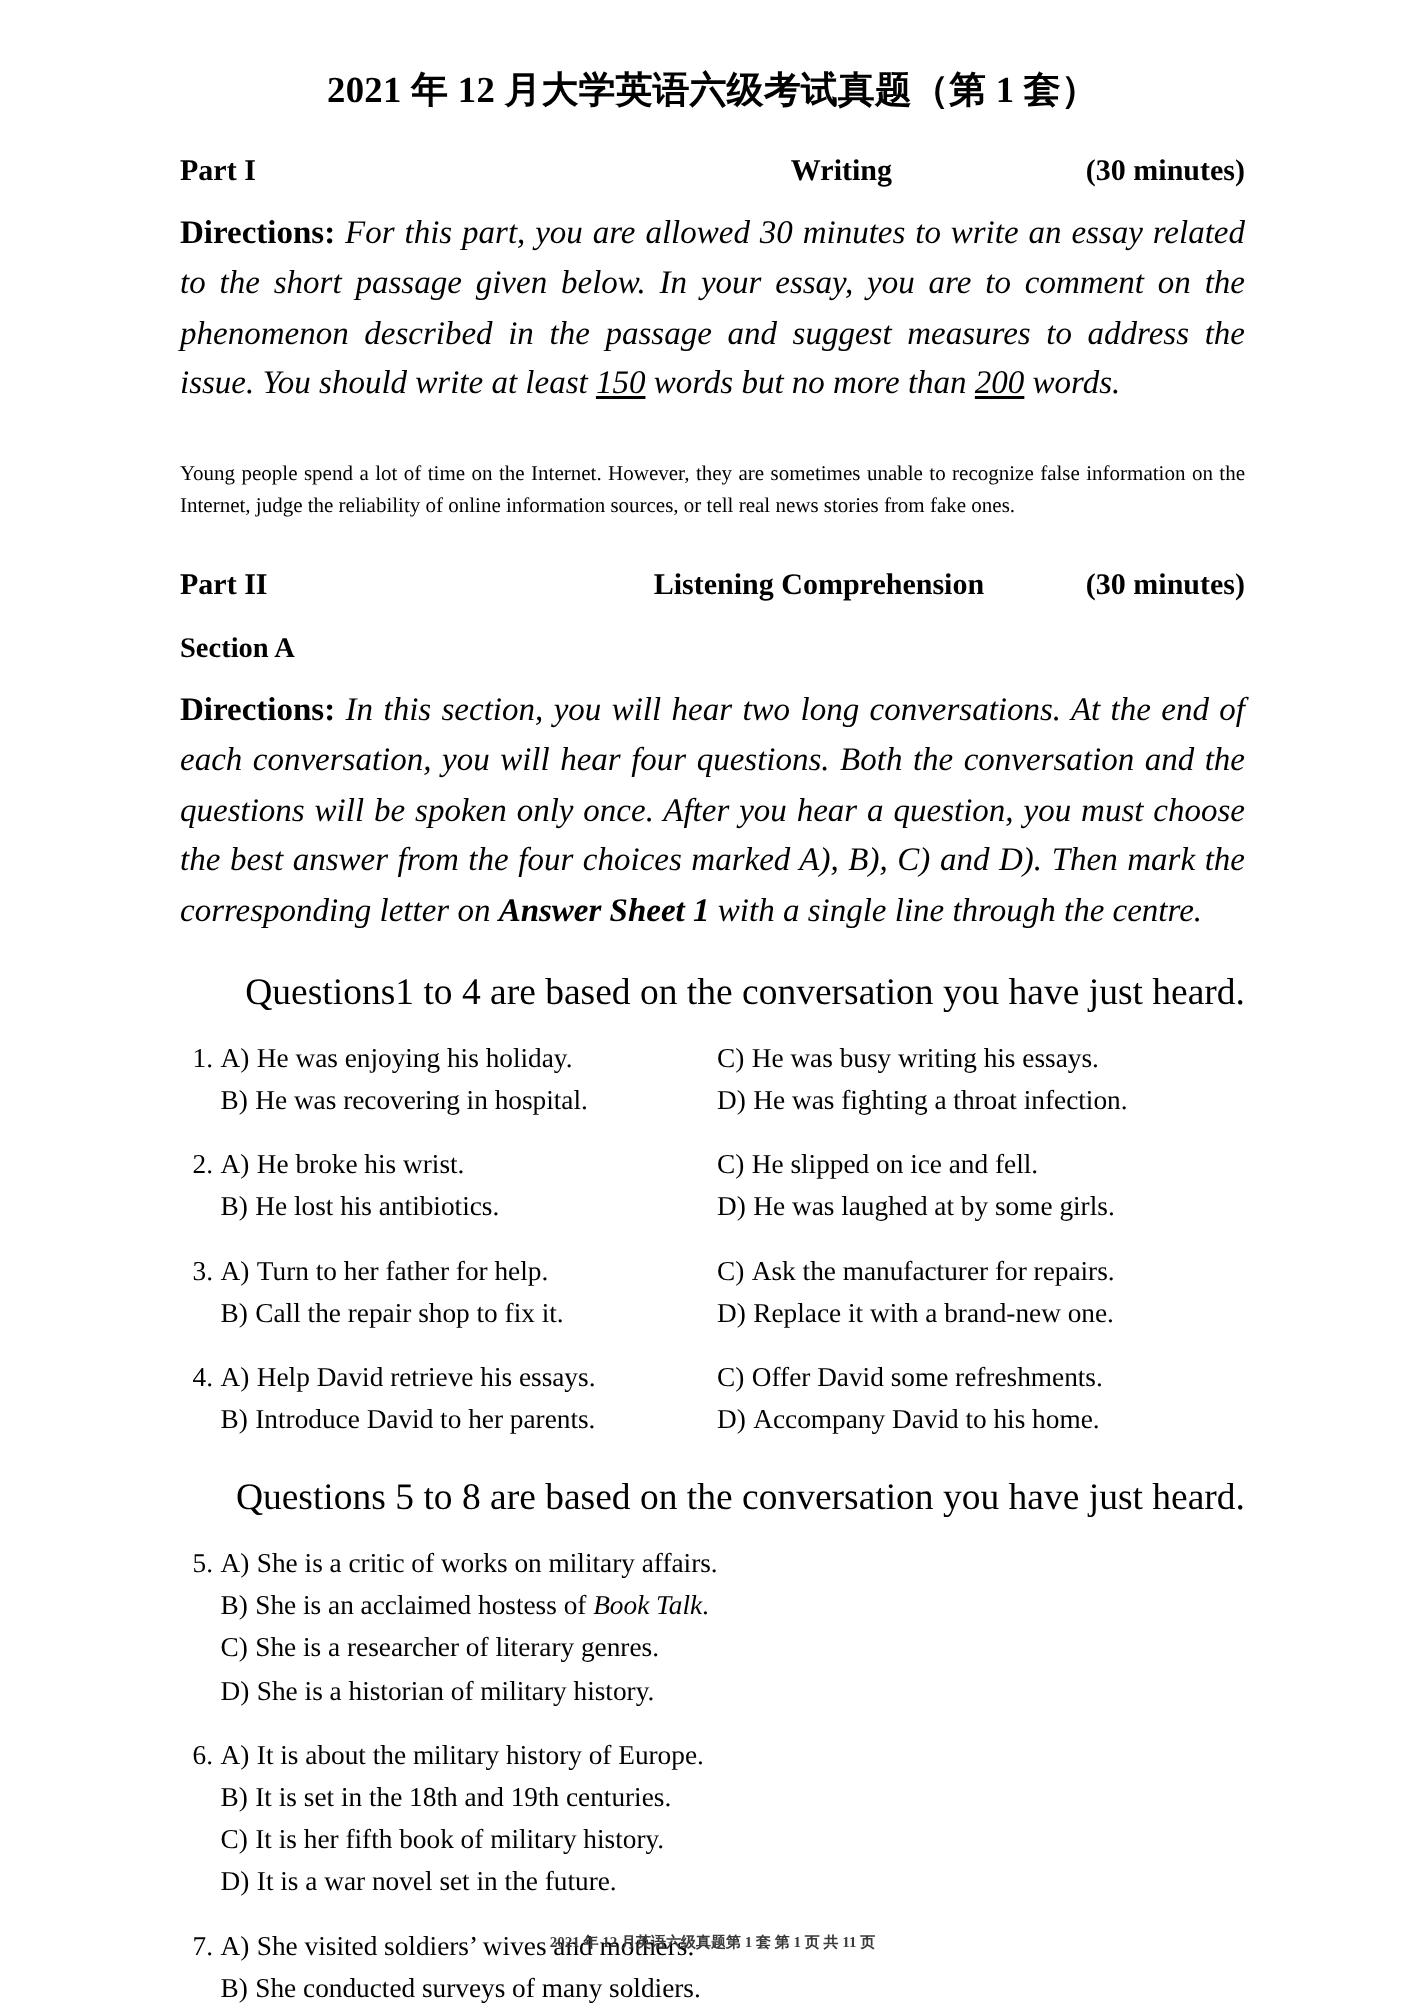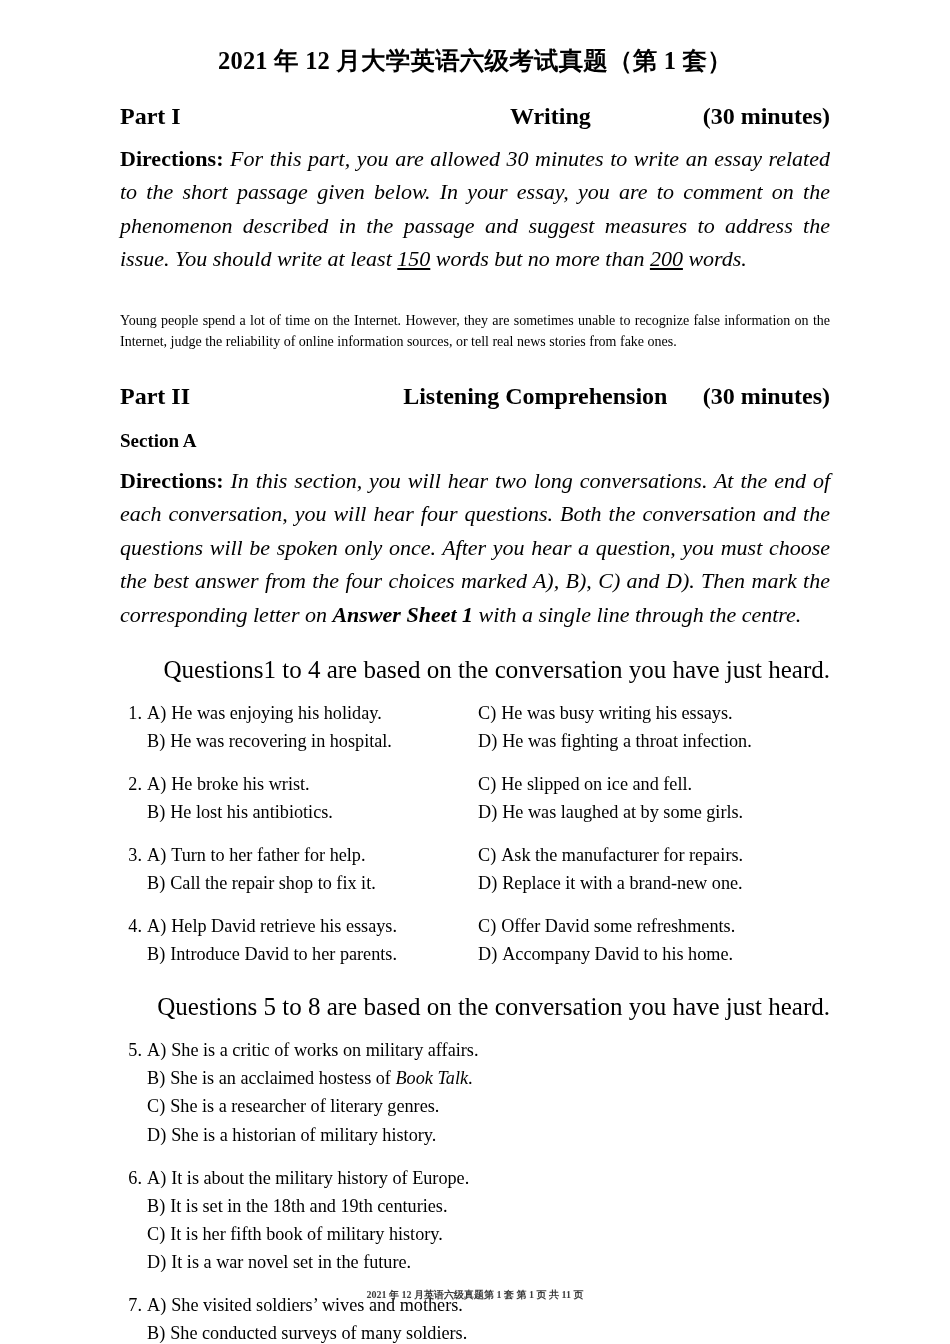--- a/index.html
+++ b/index.html
@@ -32,21 +32,21 @@
     margin: 0;
     padding-top: 45px;
     line-height: 1.3;
   }
 
   
   .part-row {
     display: flex;
     align-items: baseline;
     font-weight: bold;
-    font-size: 24px;
+    font-size: 20px;
     margin-top: 26px;
   }
   .part-row .part-label { width: 278px; flex: 0 0 auto; }
   .part-row .part-name  { flex: 1 1 auto; text-align: center; }
   .part-row .part-time  { flex: 0 0 auto; text-align: right; }
 
   .part2-row { margin-top: 30px; }
   .part2-row .part-label { width: 248px; }
 
   

